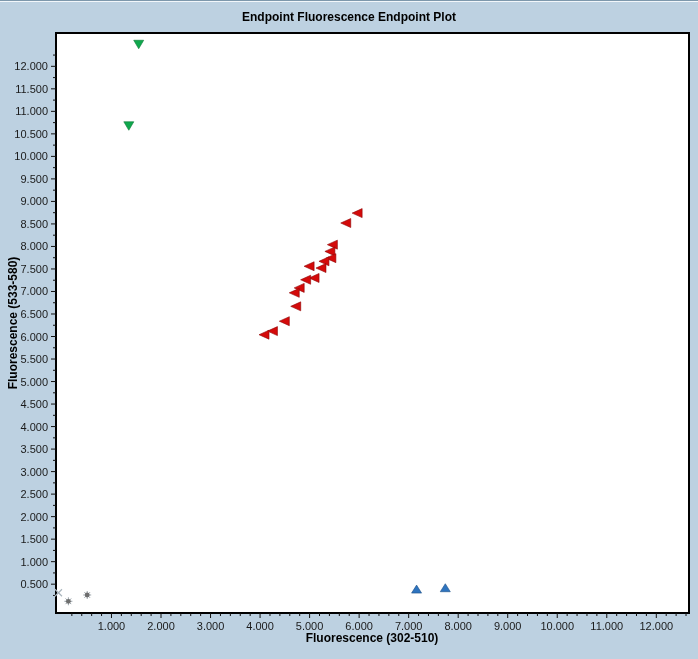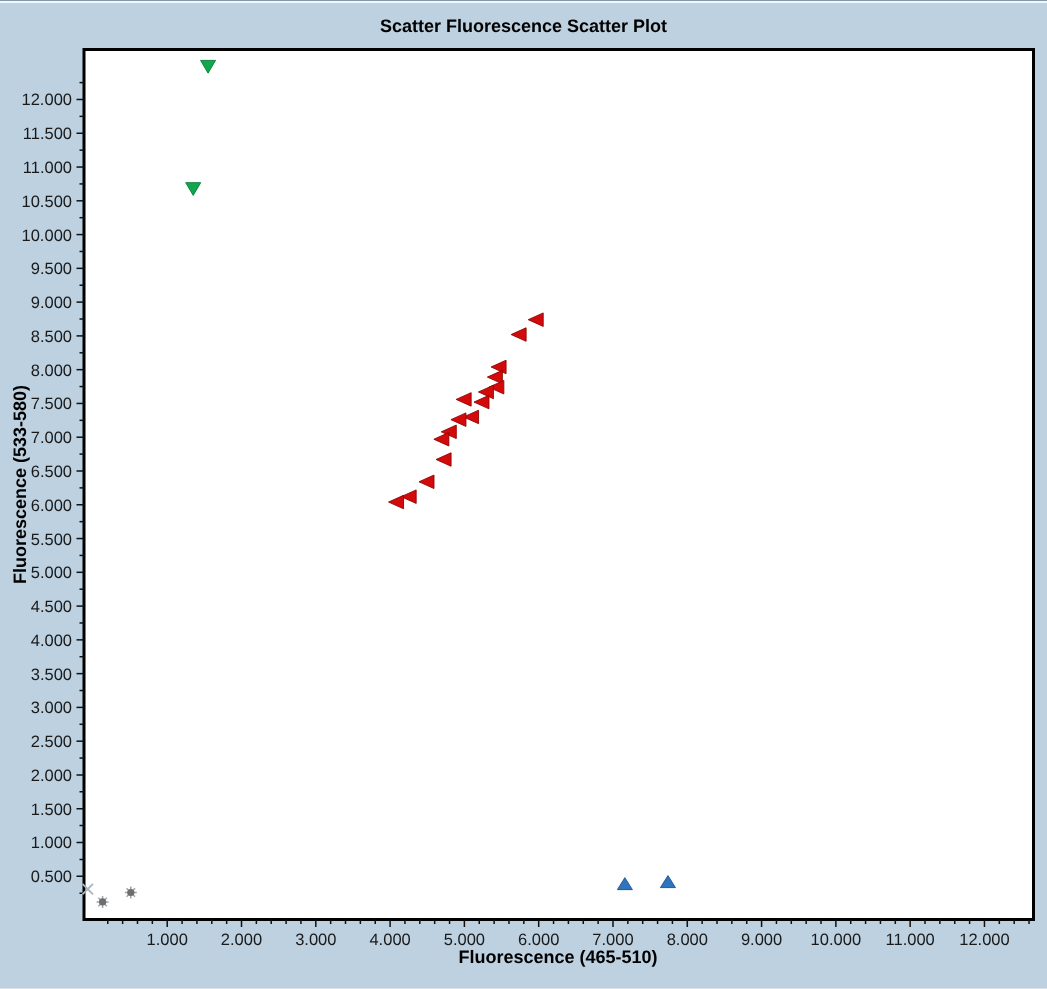--- a/index.html
+++ b/index.html
@@ -30,21 +30,21 @@
   svg text{
     font-family:"Liberation Sans", sans-serif;
     font-size:11px; fill:#1A1A1A;
   }
 </style>
 </head>
 <body>
 
 <div class="window">
   <div class="top-edge"></div>
-  <div class="chart-title">Scatter Fluorescence Scatter Plot</div>
+  <div class="chart-title">Endpoint Fluorescence Endpoint Plot</div>
   <svg id="chart" width="698" height="659" style="position:absolute;left:0;top:0;">
       <rect x="56" y="33" width="633" height="580" fill="#FFFFFF" stroke="#000000" stroke-width="2"></rect>
       <line x1="71.84976525821597" y1="613" x2="71.84976525821597" y2="616" stroke="#111111" stroke-width="1"></line>
       <line x1="81.75586854460094" y1="613" x2="81.75586854460094" y2="616" stroke="#111111" stroke-width="1"></line>
       <line x1="91.66197183098592" y1="613" x2="91.66197183098592" y2="616" stroke="#111111" stroke-width="1"></line>
       <line x1="101.56807511737091" y1="613" x2="101.56807511737091" y2="616" stroke="#111111" stroke-width="1"></line>
       <line x1="121.38028169014086" y1="613" x2="121.38028169014086" y2="616" stroke="#111111" stroke-width="1"></line>
       <line x1="131.28638497652582" y1="613" x2="131.28638497652582" y2="616" stroke="#111111" stroke-width="1"></line>
       <line x1="141.1924882629108" y1="613" x2="141.1924882629108" y2="616" stroke="#111111" stroke-width="1"></line>
       <line x1="151.09859154929578" y1="613" x2="151.09859154929578" y2="616" stroke="#111111" stroke-width="1"></line>
@@ -214,15 +214,15 @@
       <line x1="71.2110562327274" y1="598.4634983410923" x2="65.55420198323503" y2="604.1203525905847" stroke="#9AA4AA" stroke-width="1"></line>
       <circle cx="68.38262910798122" cy="601.2919254658385" r="2.4" fill="#6E6E6E"></circle>
       <line x1="83.20422535211267" y1="594.9875776397515" x2="91.20422535211267" y2="594.9875776397515" stroke="#9AA4AA" stroke-width="1"></line>
       <line x1="84.37579822736649" y1="592.1591505150053" x2="90.03265247685886" y2="597.8160047644977" stroke="#9AA4AA" stroke-width="1"></line>
       <line x1="87.20422535211267" y1="590.9875776397515" x2="87.20422535211267" y2="598.9875776397515" stroke="#9AA4AA" stroke-width="1"></line>
       <line x1="90.03265247685886" y1="592.1591505150053" x2="84.37579822736649" y2="597.8160047644977" stroke="#9AA4AA" stroke-width="1"></line>
       <circle cx="87.20422535211267" cy="594.9875776397515" r="2.4" fill="#6E6E6E"></circle>
       <line x1="54.97652582159624" y1="589.2360248447204" x2="61.97652582159624" y2="596.2360248447204" stroke="#A9B5BD" stroke-width="1.2"></line>
       <line x1="54.97652582159624" y1="596.2360248447204" x2="61.97652582159624" y2="589.2360248447204" stroke="#A9B5BD" stroke-width="1.2"></line>
     </svg>
-  <div class="x-title">Fluorescence (465-510)</div>
+  <div class="x-title">Fluorescence (302-510)</div>
   <div class="y-title">Fluorescence (533-580)</div>
 </div>
 
 </body></html>

